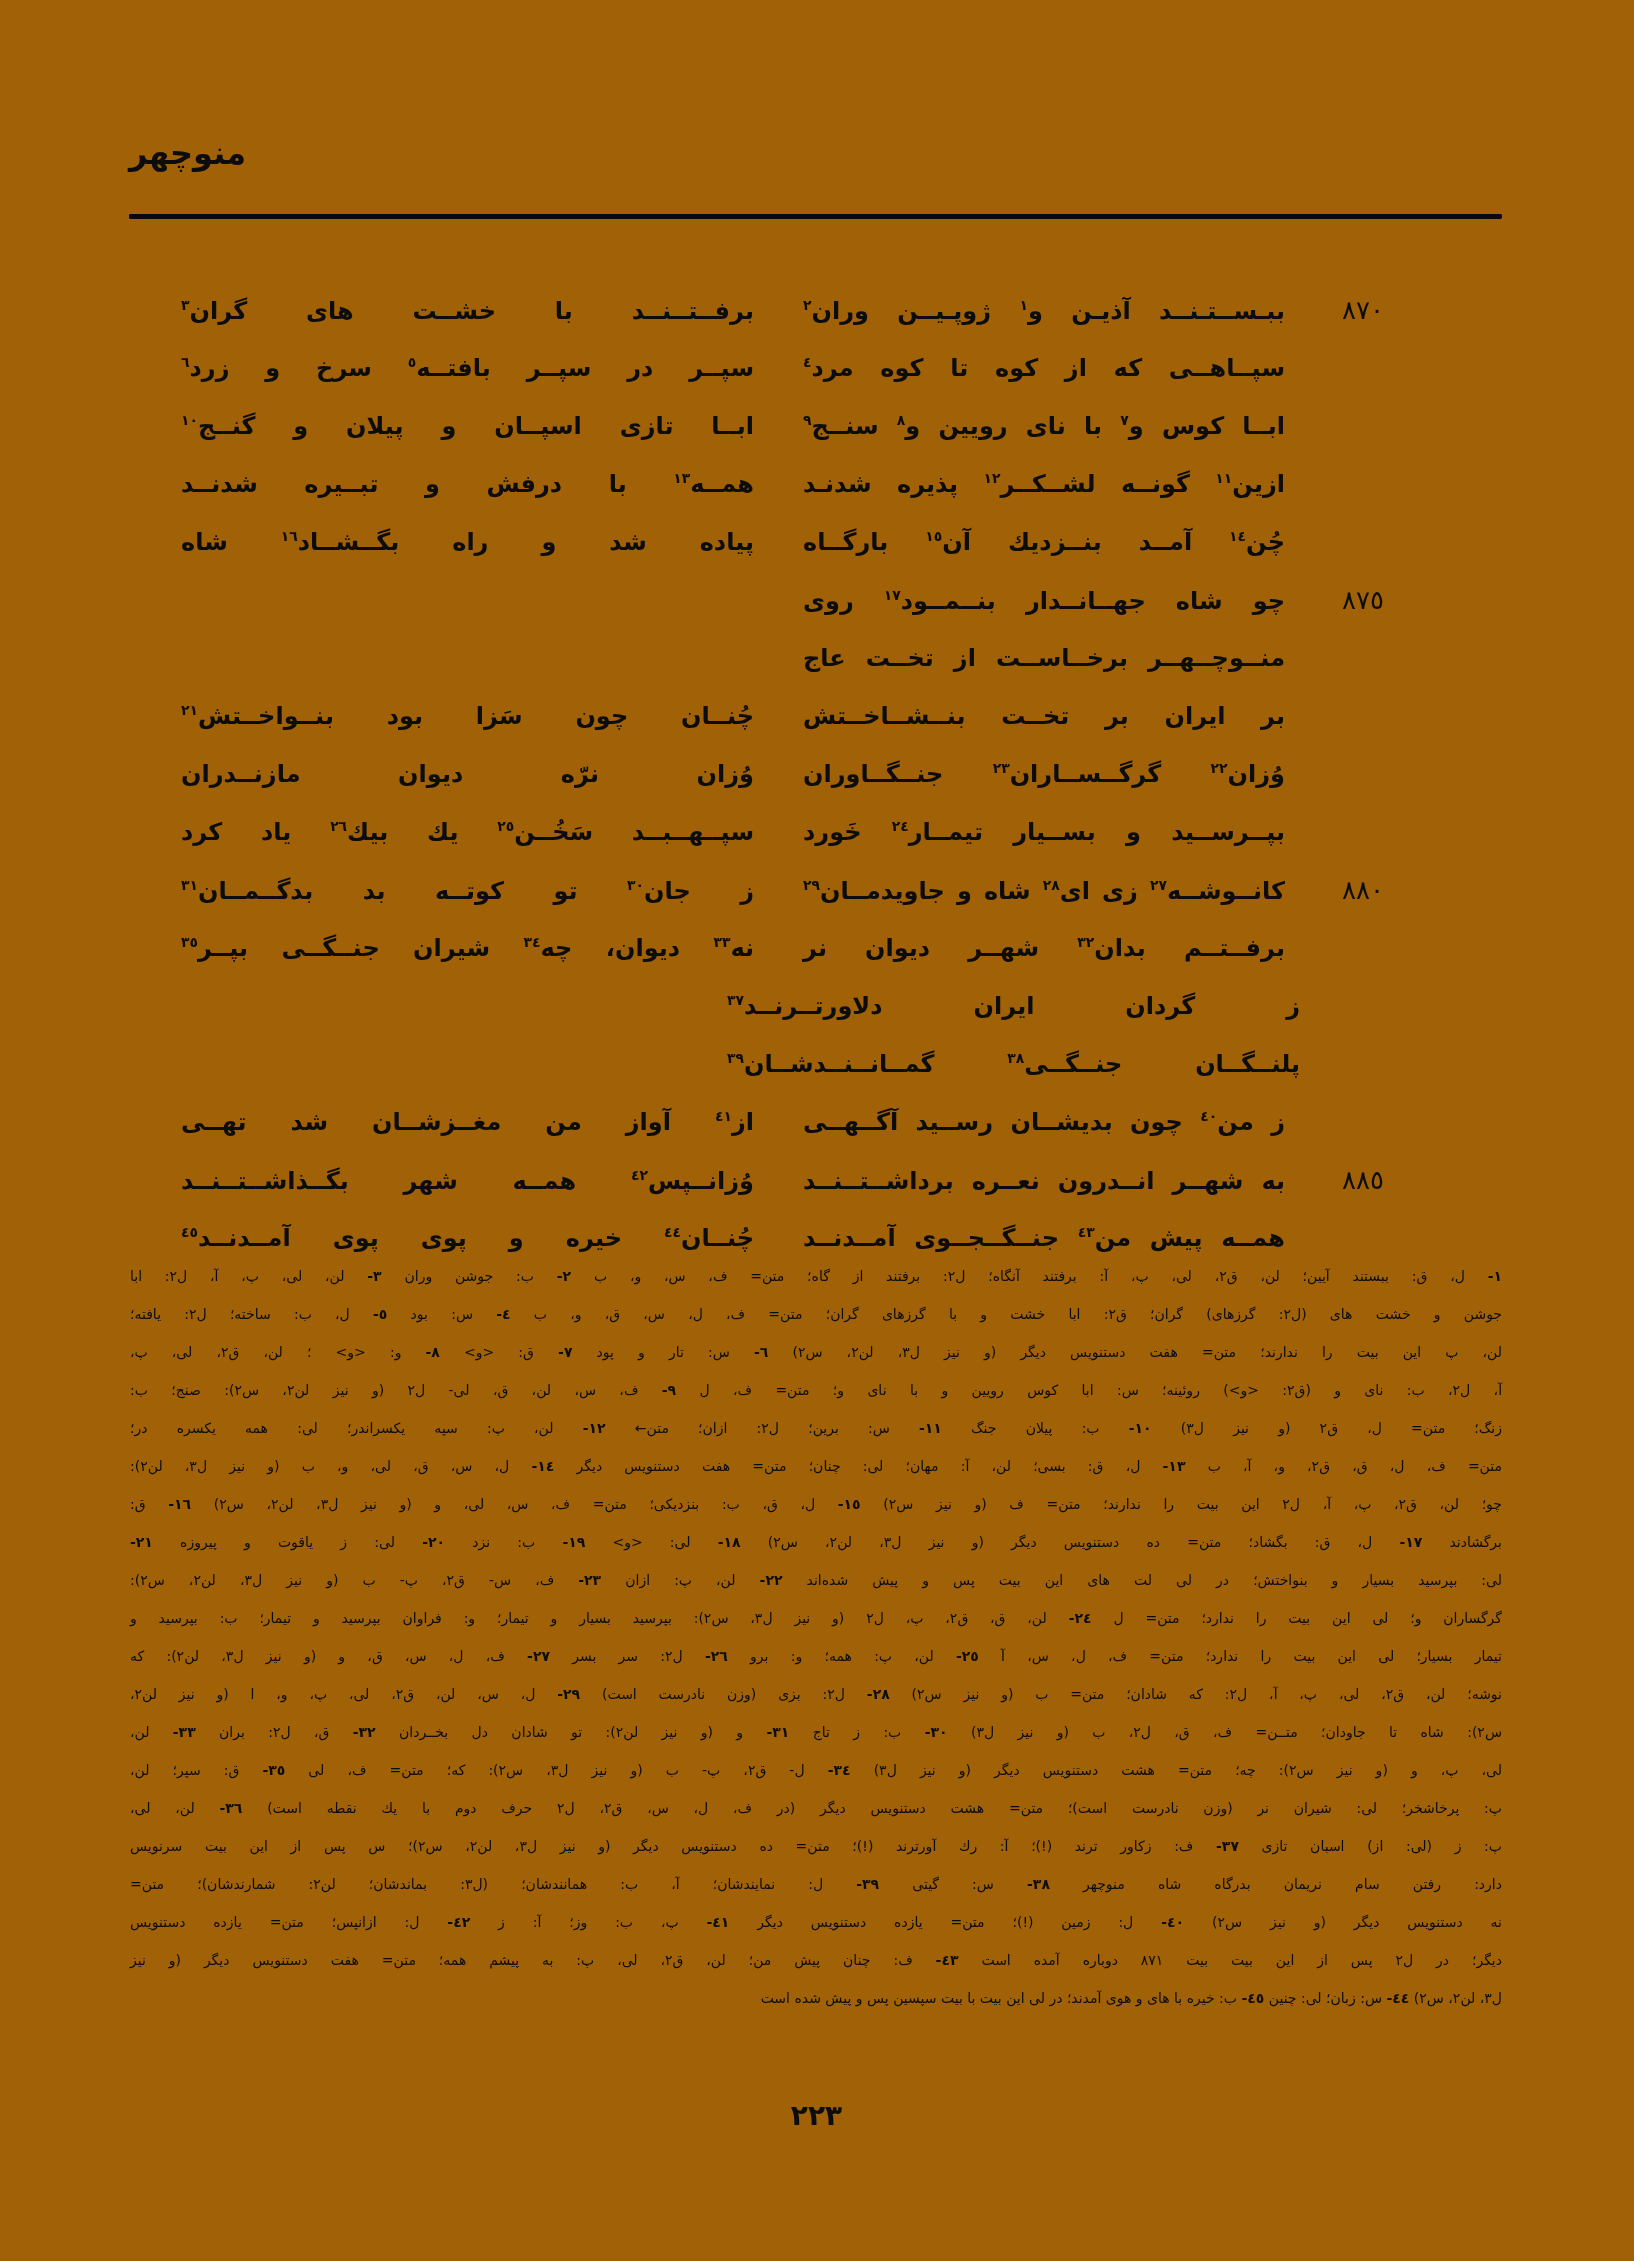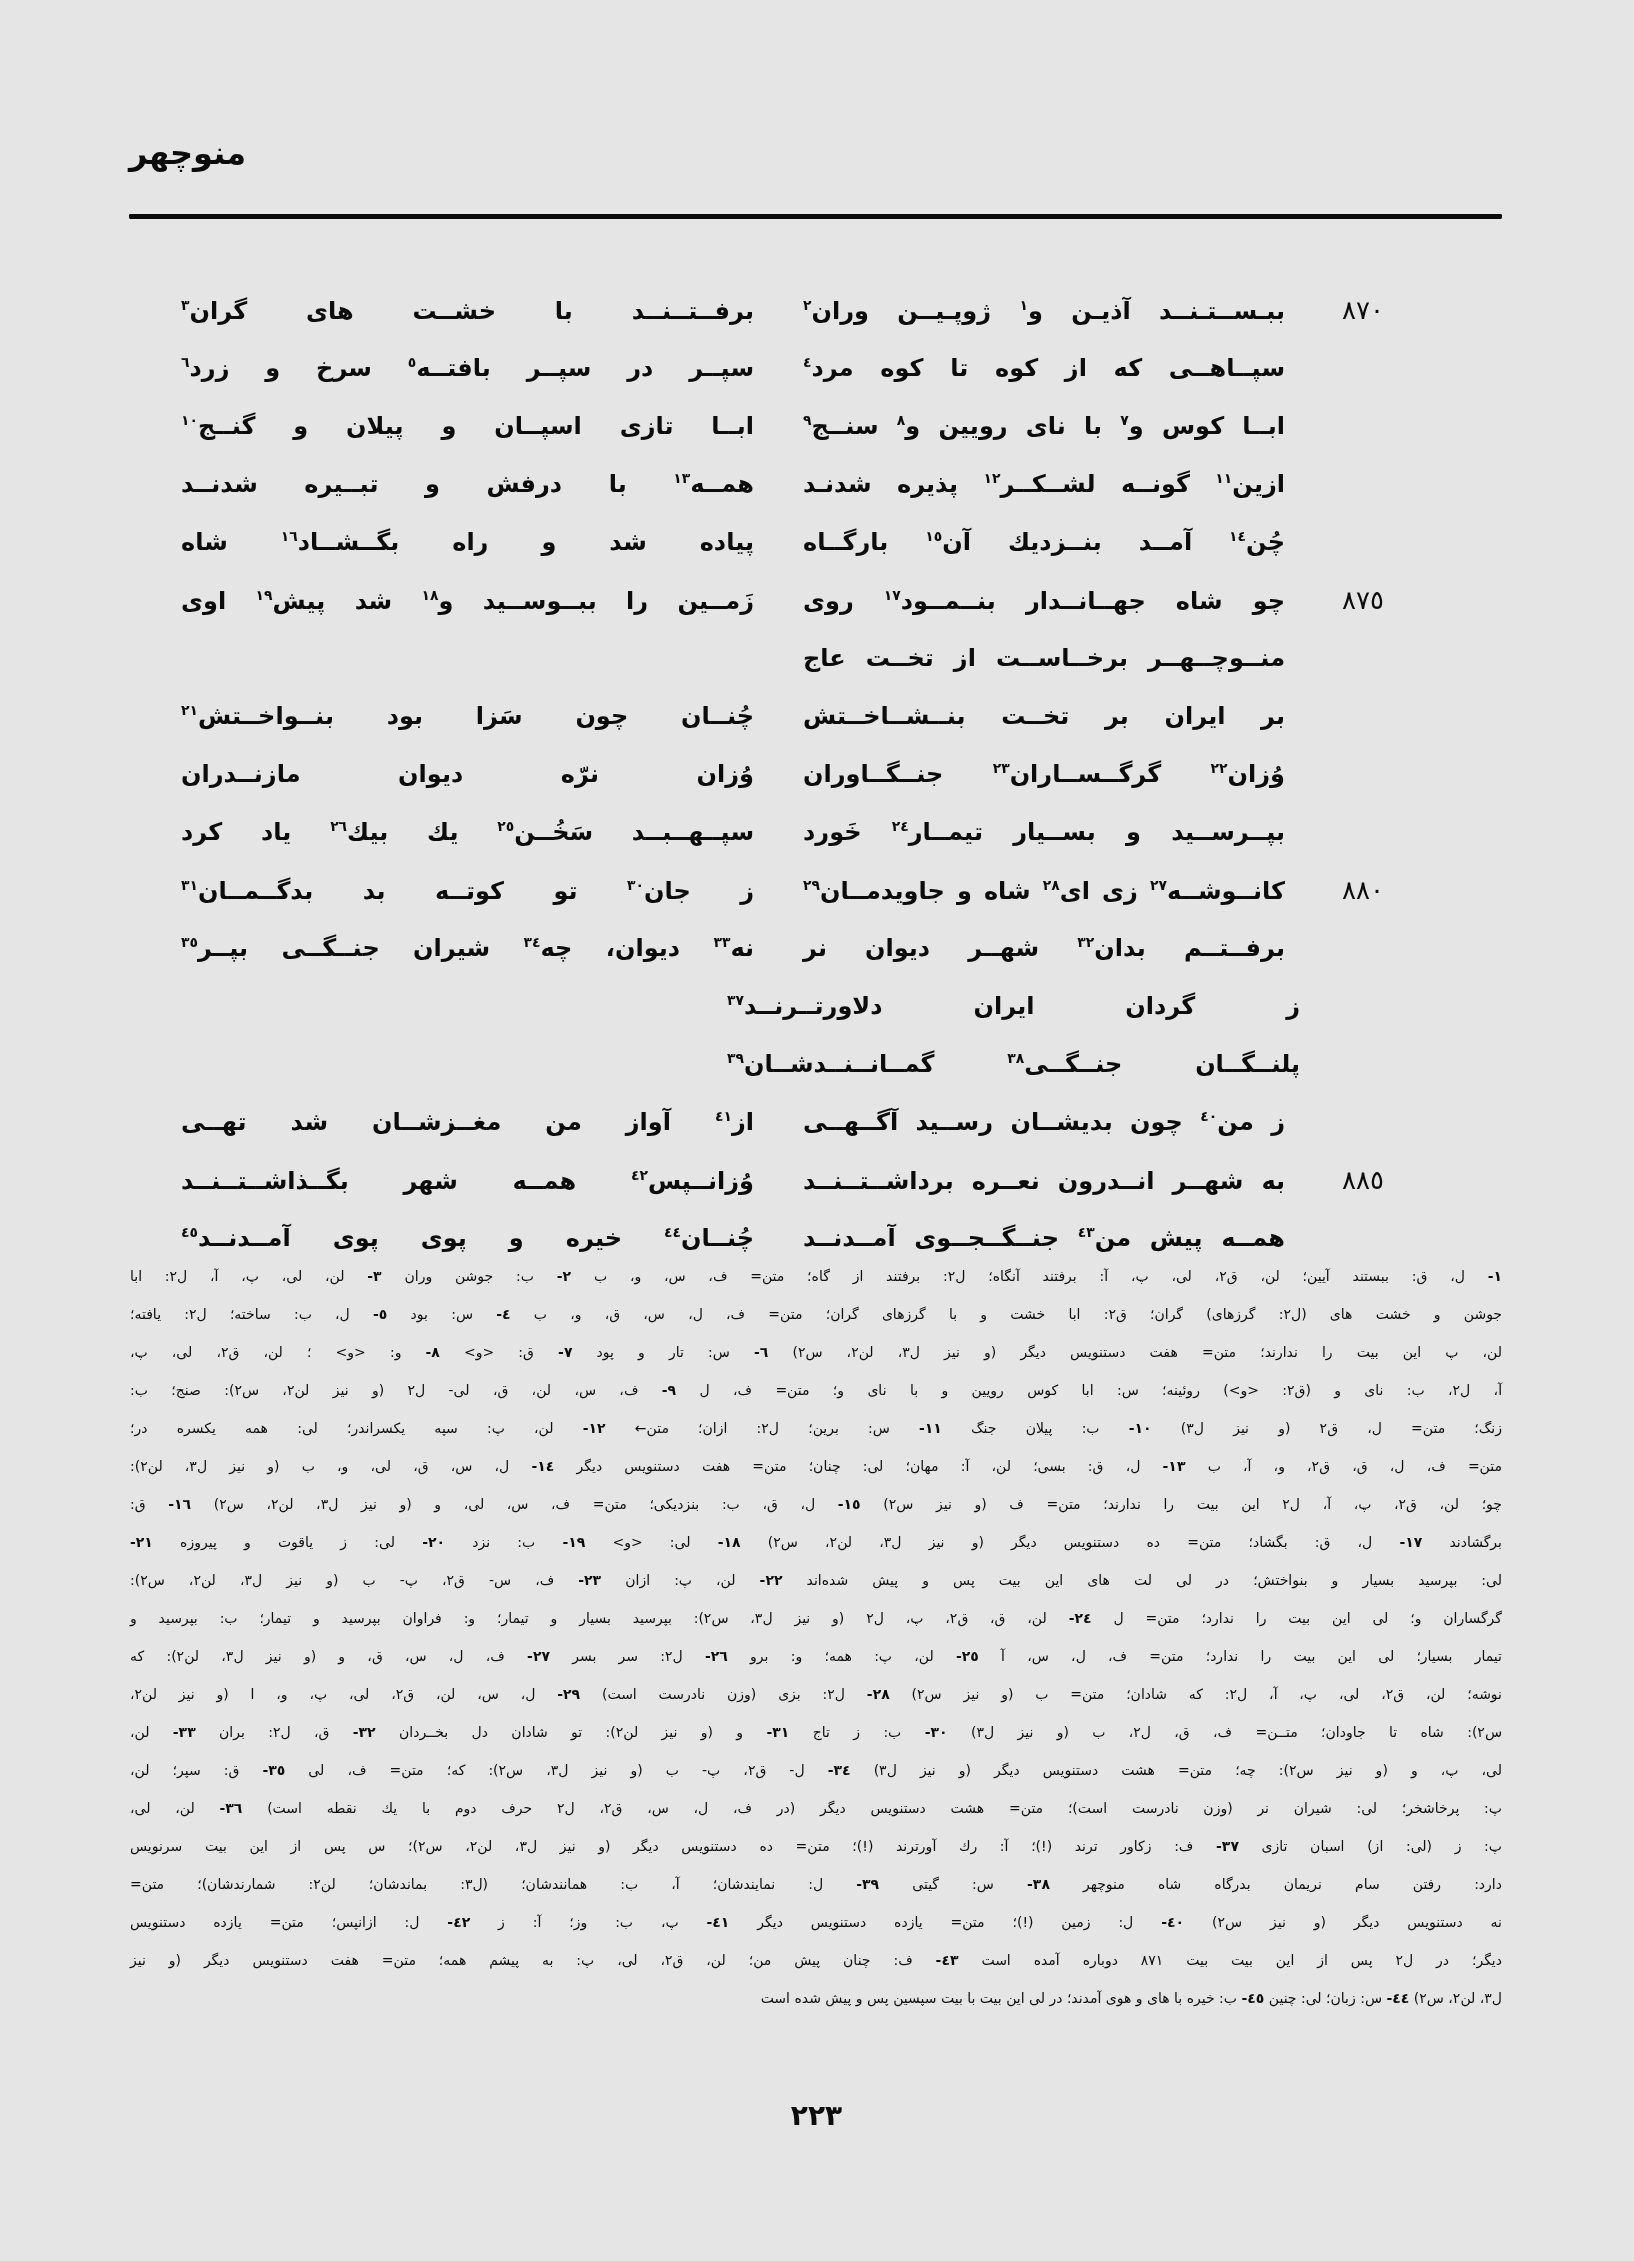--- a/index.html
+++ b/index.html
@@ -1,19 +1,19 @@
 <!DOCTYPE html>
 <html lang="fa" dir="rtl" style="font-size:11.2px"><head>
 <meta charset="utf-8">
 <style>
   html,body{margin:0;padding:0;background:#ffffff;}
   .page{
     position:relative;
     width:1635px;height:2261px;
-    background:#e5e5e5;
+    background:#a16207;
     font-family:"DejaVu Sans",sans-serif;
     color:#0c0c0c;
     direction:rtl;
     overflow:hidden;
   }
   .running-head{
     position:absolute;top:134px;left:130px;
     font-size:32px;font-weight:bold;
     direction:rtl;
   }
@@ -97,21 +97,20 @@
         <span class="hemistich second">همــه<sup>١٣</sup> با درفش و تبــیره شدنــد</span>
       </div>
       <div class="verse-row">
         <span class="verse-num"></span>
         <span class="hemistich first">چُن<sup>١٤</sup> آمــد بنــزدیك آن<sup>١٥</sup> بارگــاه</span>
         <span class="hemistich second">پیاده شد و راه بگــشــاد<sup>١٦</sup> شاه</span>
       </div>
       <div class="verse-row">
         <span class="verse-num">٨٧٥</span>
         <span class="hemistich first">چو شاه جهــانــدار بنــمــود<sup>١٧</sup> روی</span>
-        <span class="hemistich second">زَمــین را ببــوســید و<sup>١٨</sup> شد پیش<sup>١٩</sup> اوی</span>
       </div>
       <div class="verse-row">
         <span class="verse-num"></span>
         <span class="hemistich first">منــوچــهــر برخــاســت از تخــت عاج</span>
       </div>
       <div class="verse-row">
         <span class="verse-num"></span>
         <span class="hemistich first">بر ایران بر تخــت بنــشــاخــتش</span>
         <span class="hemistich second">چُنــان چون سَزا بود بنــواخــتش<sup>٢١</sup></span>
       </div>

